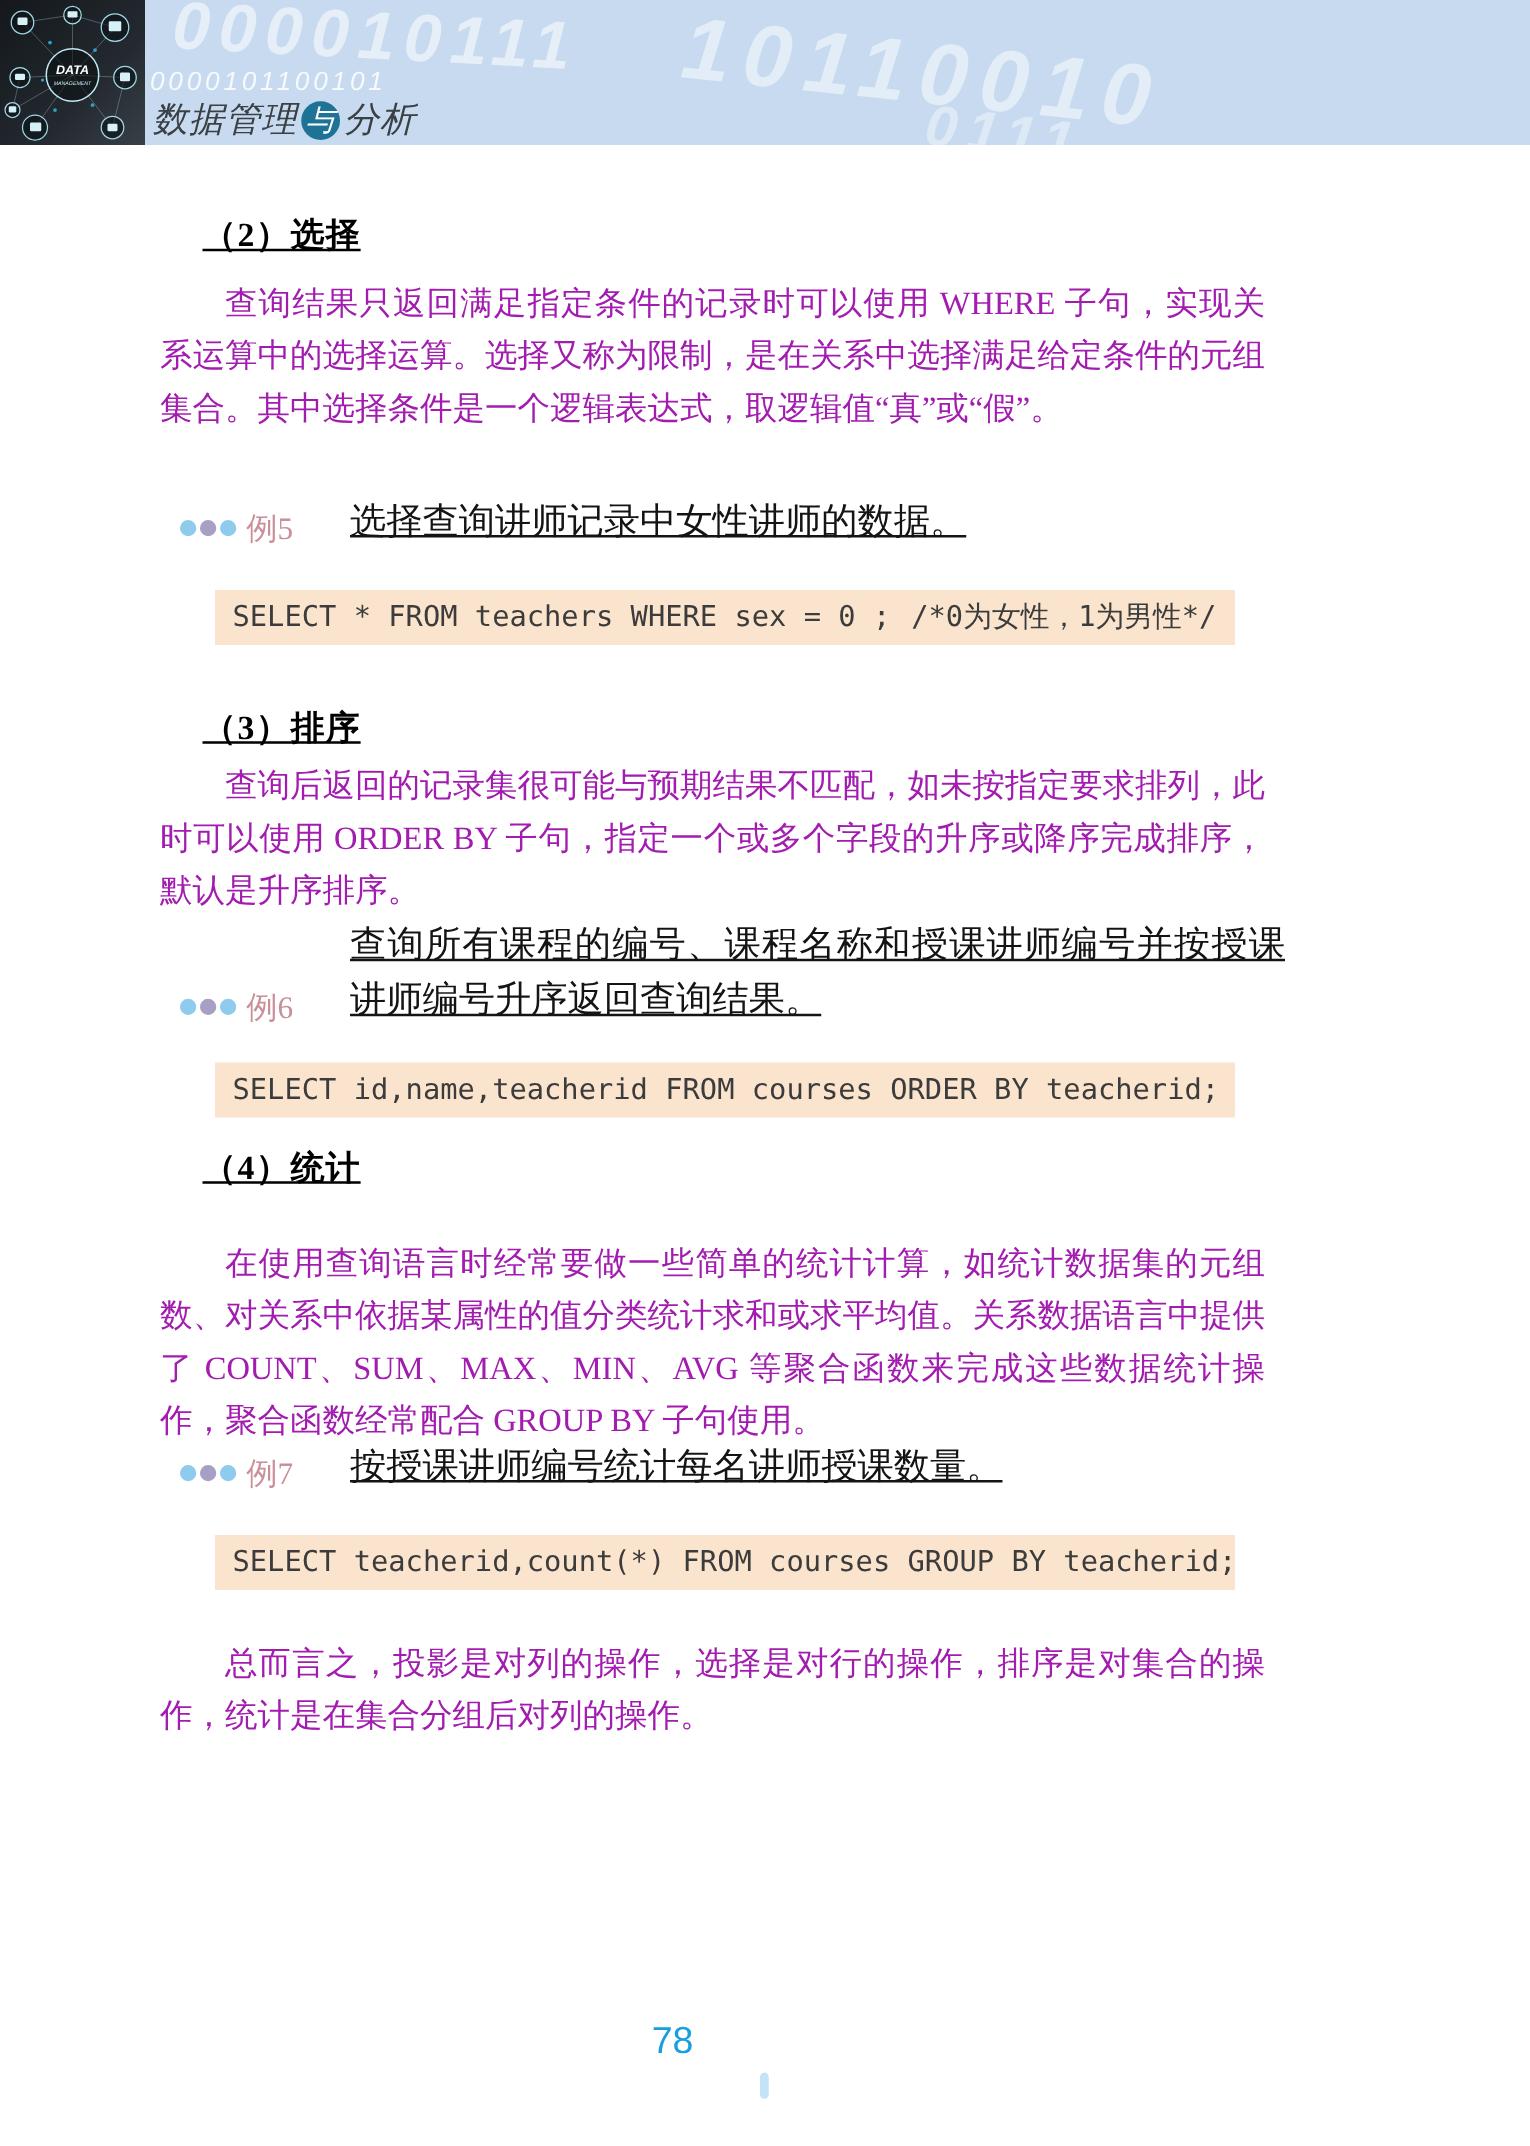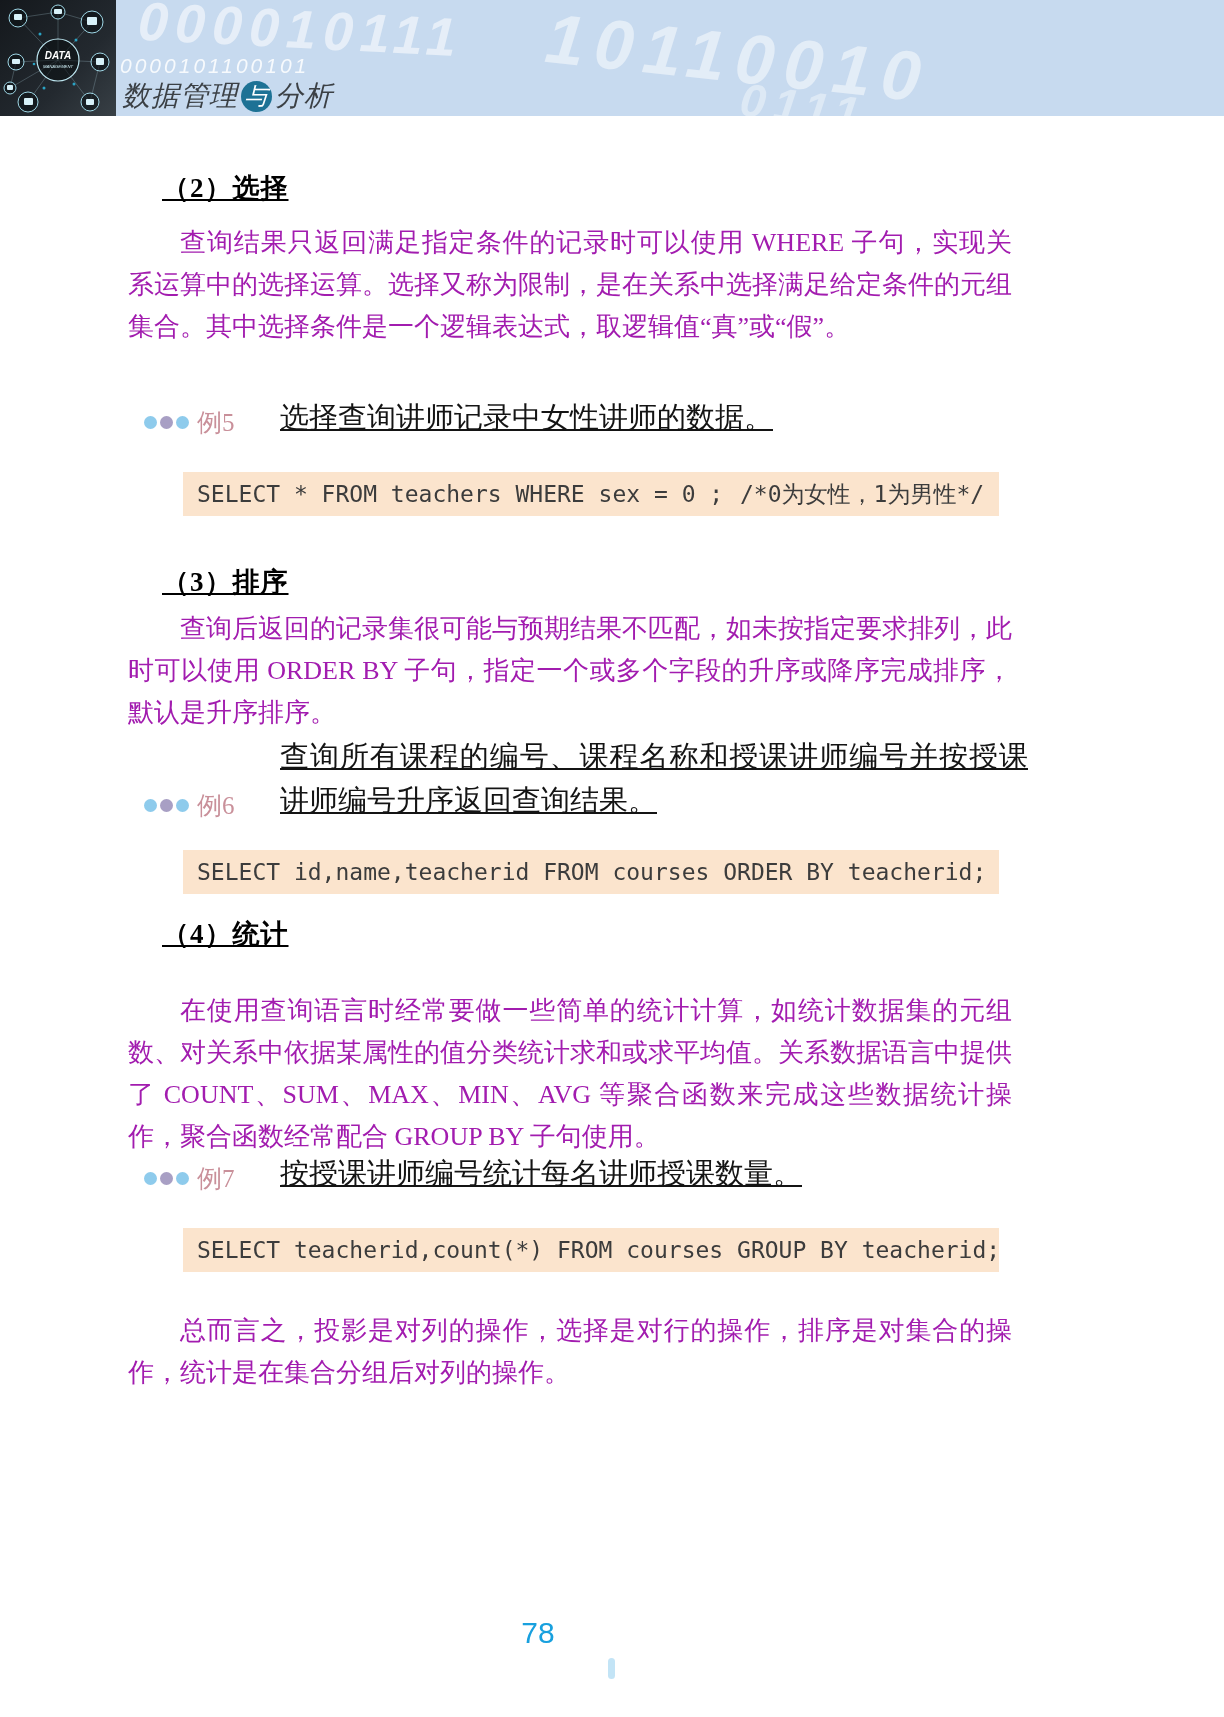--- a/index.html
+++ b/index.html
@@ -38,21 +38,21 @@
   .example{left:144px;width:884px;display:flex;align-items:flex-end;gap:32px;}
   .ex-head{flex:0 0 104px;display:flex;align-items:center;padding-top:2px;}
   .dot{width:13px;height:13px;border-radius:50%;margin-right:3px;flex:0 0 auto;}
   .dot-blue{background:#8ecbec;}
   .dot-purple{background:#a89fc4;}
   .ex-label{font-size:25px;color:#c9909a;margin-left:5px;white-space:nowrap;}
   .ex-text{flex:1;font-size:29px;line-height:44px;color:#141414;text-align:justify;margin-top:-4px;text-decoration:underline;}
   .codeblock{
     left:172px;width:816px;height:44px;background:#fbe4cd;
     font-family:"DejaVu Sans Mono","Liberation Mono",monospace;
-    font-size:23px;color:#3c3c3c;line-height:44px;white-space:nowrap;margin-left:11px;
+    font-size:23px;color:#3c3c3c;line-height:44px;white-space:nowrap;
   }
   .code-sql{position:absolute;left:14px;top:0;}
   .code-comment{position:absolute;left:557px;top:0;}
   
   .page-number{
     left:0;top:1616px;width:1076px;text-align:center;
     font-family:"Liberation Sans","DejaVu Sans",sans-serif;
     font-size:30px;color:#18a0de;
   }
   .footer-bar{

